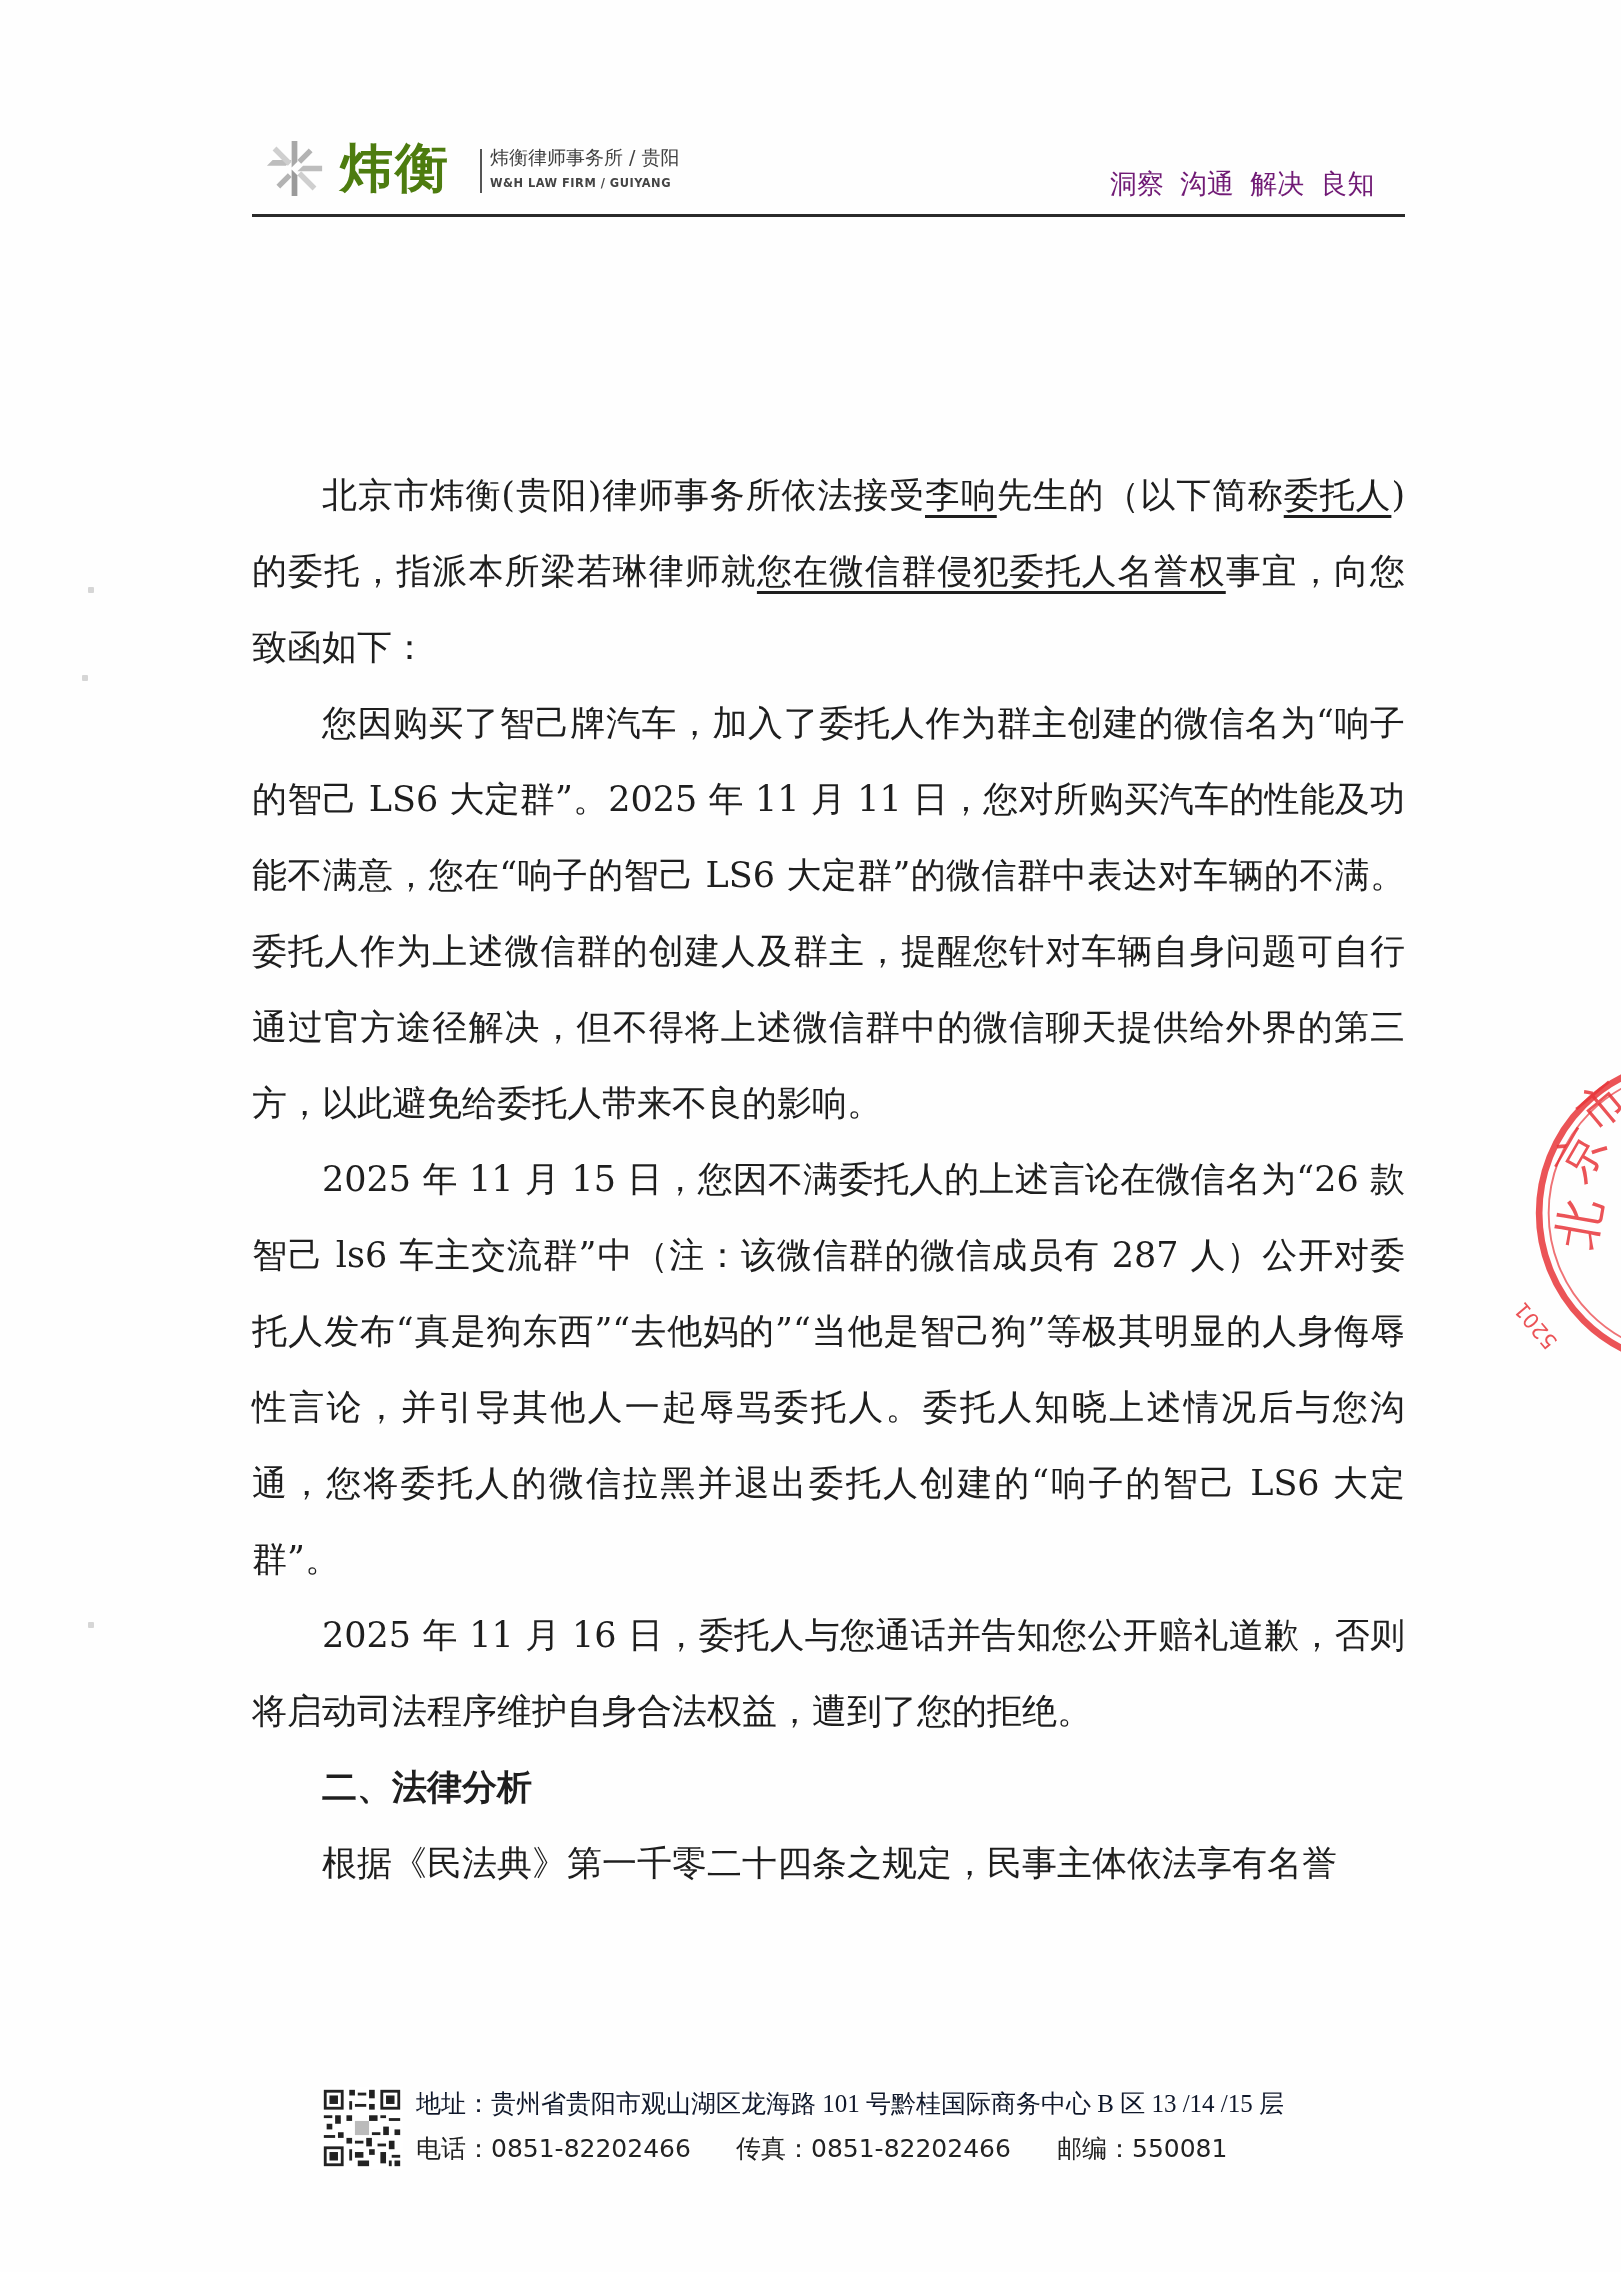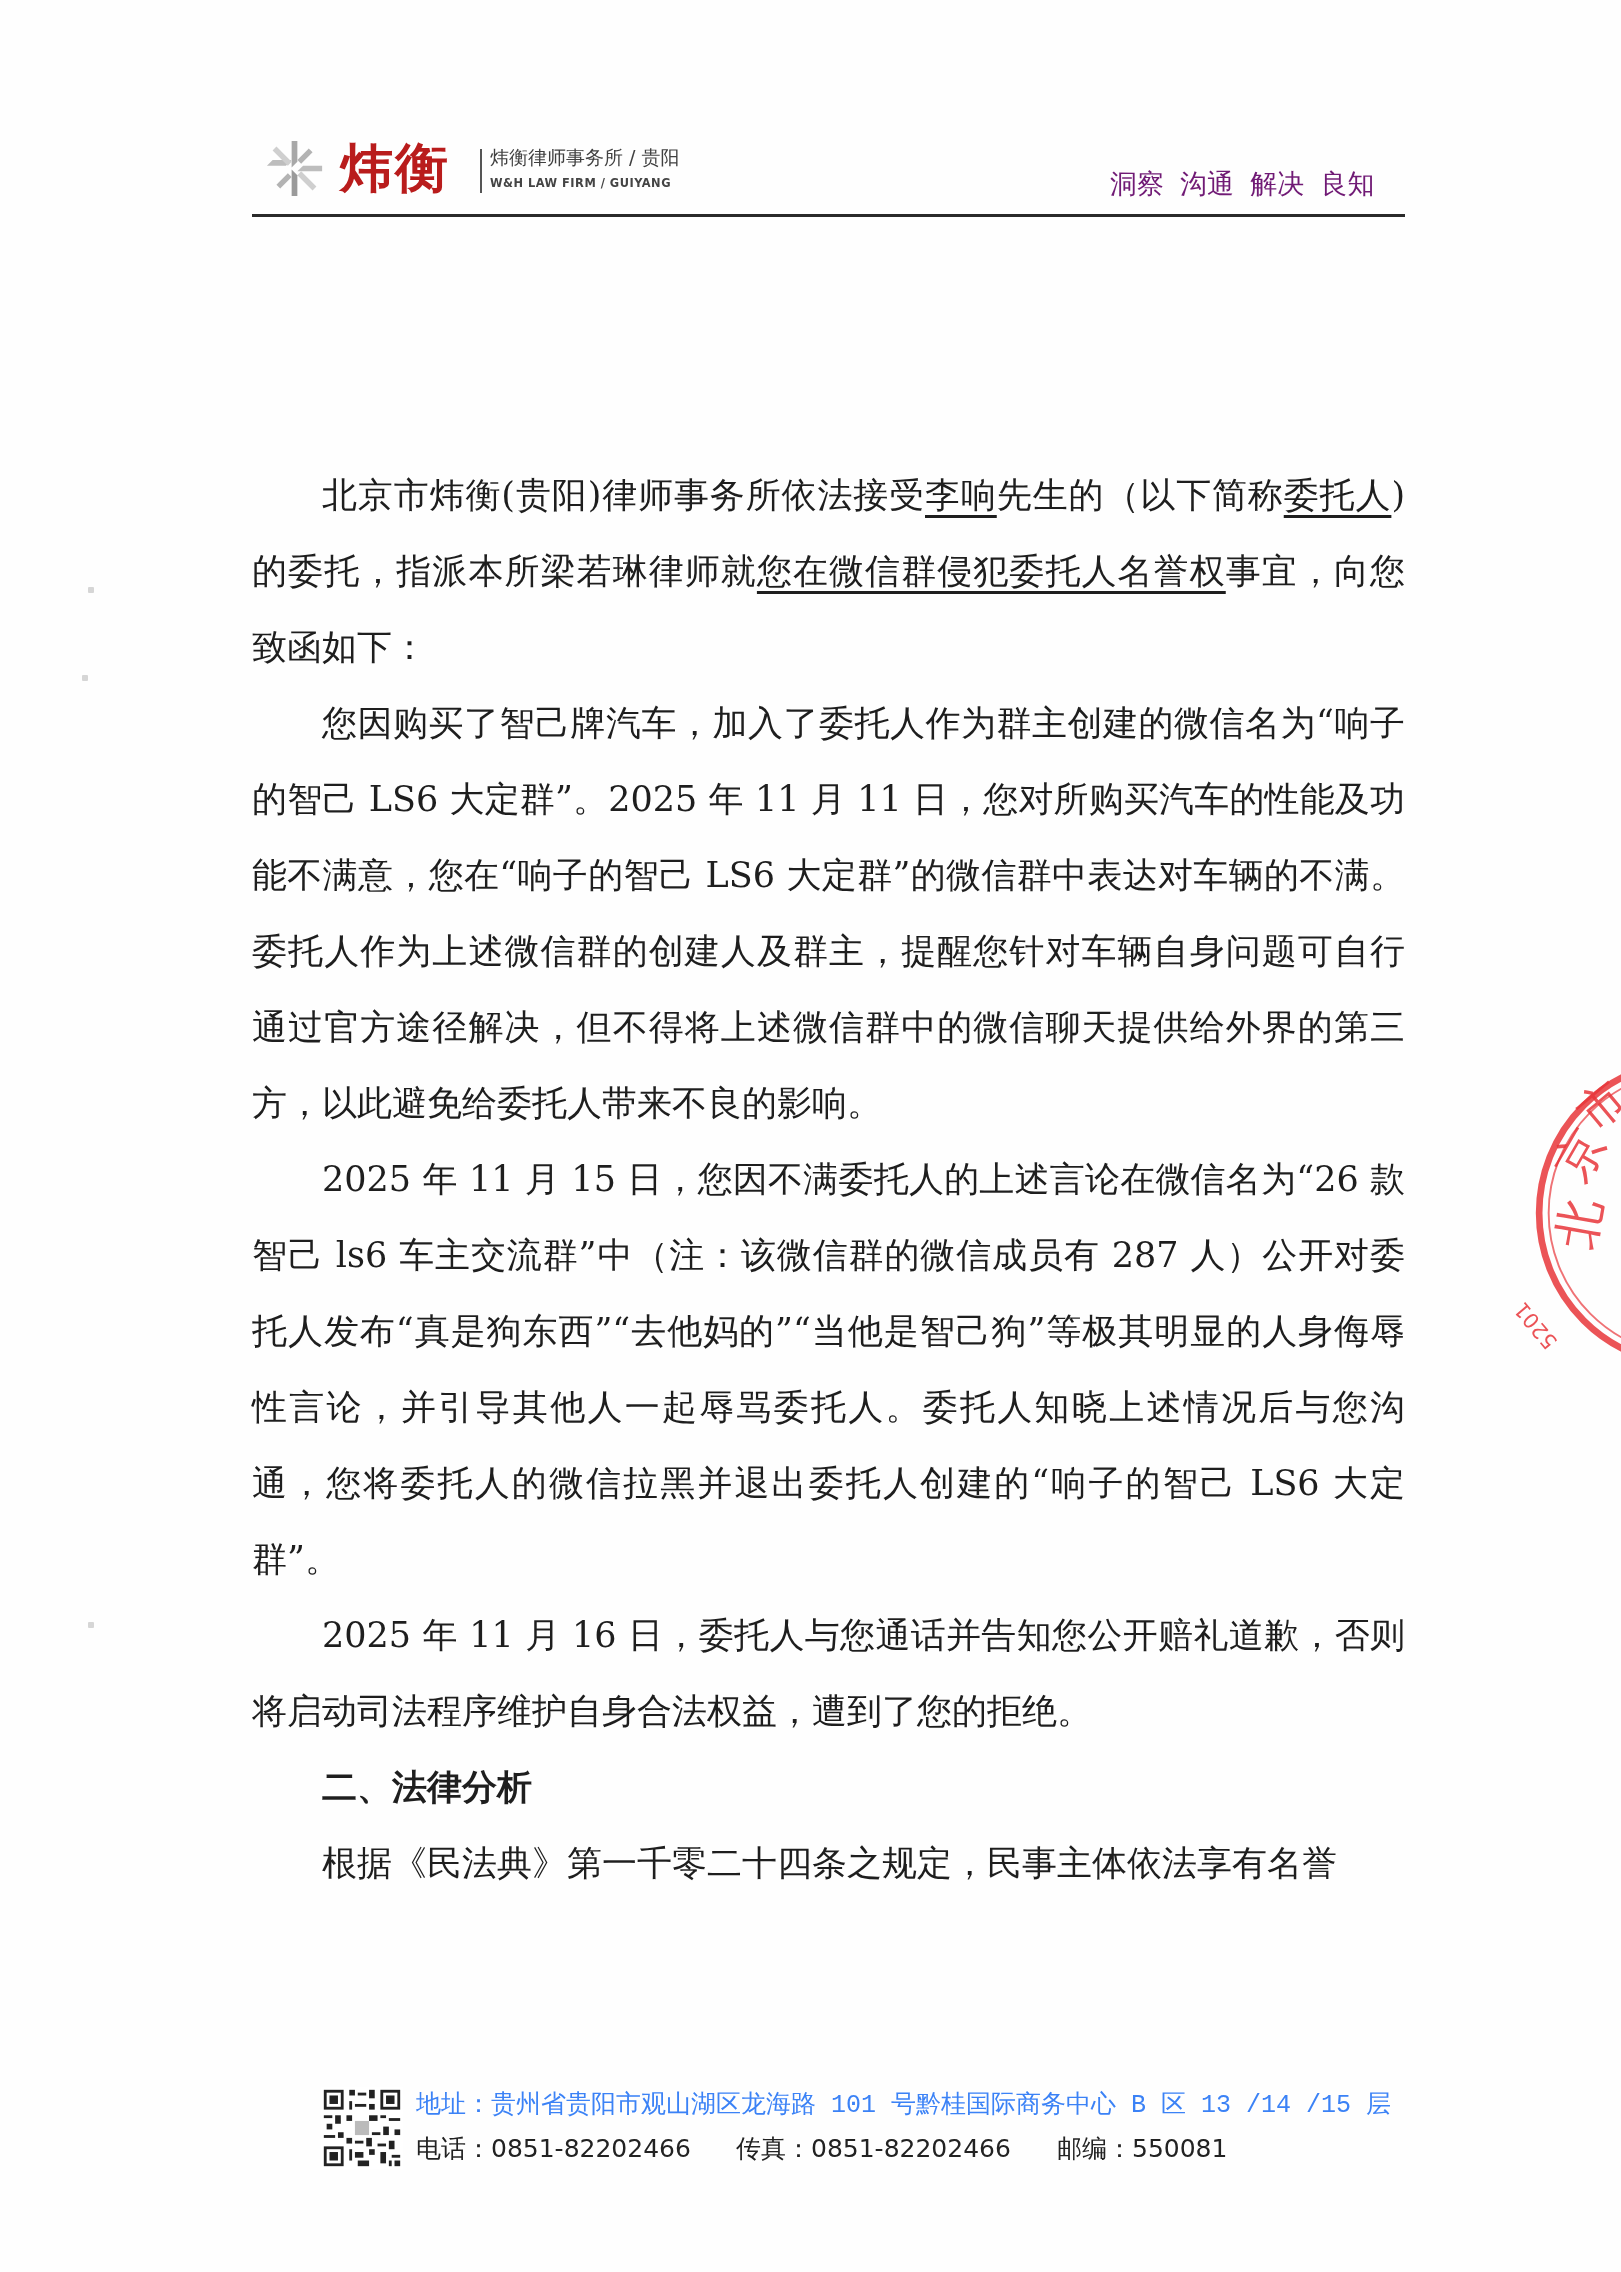--- a/index.html
+++ b/index.html
@@ -6,42 +6,42 @@
     body {
       width: 1622px; height: 2272px; position: relative; overflow: hidden;
       font-family: "DejaVu Serif", "Liberation Serif", serif;
       color: #1a1a1a;
     }
     .page { position: absolute; left: 0; top: 0; width: 1622px; height: 2272px; background: #fefefe; }
 
     
     .header { position: absolute; left: 252px; top: 128px; width: 1151px; height: 88px; }
     .logo-mark { position: absolute; left: 13.3px; top: 11.4px; width: 59px; height: 59px; }
-    .logo-script { position: absolute; left: 88px; top: 5.7px; font-size: 53px; font-weight: bold; letter-spacing: 1.9px; color: #b91c1c; font-family: "DejaVu Serif", serif; line-height: 67px; }
+    .logo-script { position: absolute; left: 88px; top: 5.7px; font-size: 53px; font-weight: bold; letter-spacing: 1.9px; color: #4d7c0f; font-family: "DejaVu Serif", serif; line-height: 67px; }
     .logo-sep { position: absolute; left: 228px; top: 21px; width: 1.9px; height: 44px; background: #555; }
     .logo-cn { position: absolute; left: 238px; top: 17px; font-size: 19px; color: #404040; font-family: "DejaVu Sans", sans-serif; line-height: 25px; }
     .logo-en { position: absolute; left: 238px; top: 48px; font-size: 11.4px; font-weight: bold; color: #444; font-family: "DejaVu Sans", sans-serif; letter-spacing: 0.5px; }
     .slogan { position: absolute; right: 28.5px; top: 38px; font-size: 27px; color: #701a75; font-family: "DejaVu Sans", sans-serif; word-spacing: 7.6px; }
     .header-rule { position: absolute; left: 252px; top: 214px; width: 1153px; height: 2.9px; background: #2a2a2a; }
 
     
     .title { position: absolute; left: 0; width: 1622px; top: 302px; text-align: center; font-size: 48px; font-weight: bold; letter-spacing: 27px; color: #222; }
 
     
     .body { position: absolute; left: 252px; top: 457px; width: 1153px; font-size: 35px; line-height: 76px; color: #1e1e1e; }
     .salutation { font-weight: bold; font-size: 38px; margin-bottom: 3.8px; }
     .salutation .name { text-decoration: underline; text-underline-offset: 7.6px; font-weight: normal; }
     .para { text-indent: 2em; text-align: justify; margin: 0; }
     .para u { text-underline-offset: 7.6px; }
     .heading { font-weight: bold; text-indent: 2em; margin: 0; }
 
     
     .footer { position: absolute; left: 321px; top: 2083px; width: 1008px; height: 95px; }
     .qr { position: absolute; left: 0; top: 3.8px; width: 82px; height: 82px; }
-    .footer-line1 { position: absolute; left: 95px; top: 3.8px; font-size: 25px; color: #3b82f6; font-family: Liberation Mono, monospace; white-space: nowrap; }
+    .footer-line1 { position: absolute; left: 95px; top: 3.8px; font-size: 25px; color: #0f172a; font-family: Liberation Serif, serif; white-space: nowrap; }
     .footer-line2 { position: absolute; left: 95px; top: 49px; font-size: 25px; color: #222; font-family: "DejaVu Sans", sans-serif; white-space: nowrap; width: 913px; }
     .footer-line2 span.seg { position: absolute; top: 0; }
 
     
     .stamp { position: absolute; left: 1501px; top: 1056px; width: 121px; height: 314px; overflow: hidden; }
 
     
     .speck { position: absolute; width: 5.7px; height: 5.7px; background: #bbb; border-radius: 1px; opacity: 0.6; }
   </style>
 </head>

